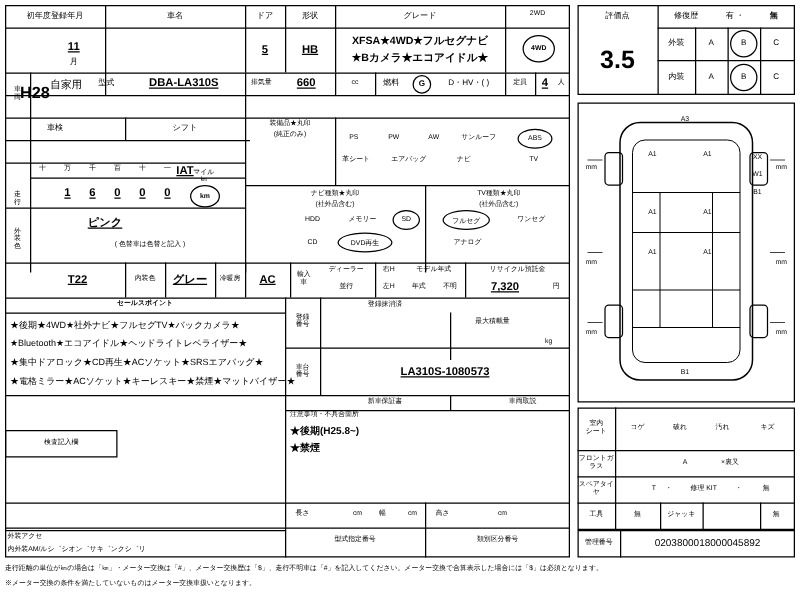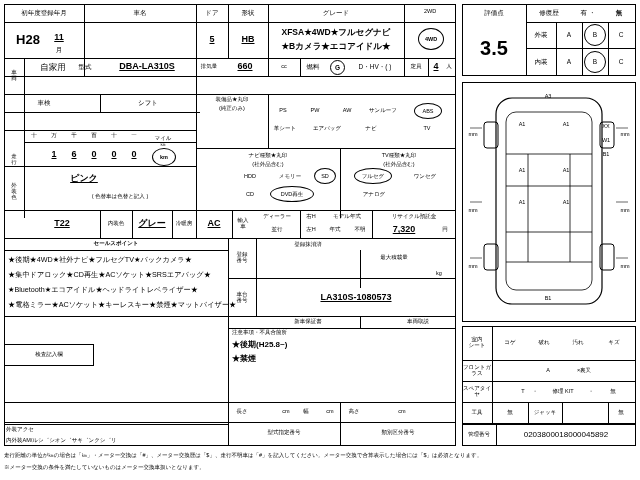--- a/index.html
+++ b/index.html
@@ -14,21 +14,21 @@
   }
   .sheet { position: relative; width: 640px; height: 480px; }
 
   
   .bx { position:absolute; border:1px solid #000; }
   .lbl { position:absolute; display:flex; align-items:center; justify-content:center; text-align:center; line-height:1.05; }
   .b { font-weight:bold; }
   .sm { font-size:6.5px; }
   .xs { font-size:5.5px; }
   .md { font-size:9px;text-decoration:underline; }
-  .lg { font-size:13px; }
+  .lg { font-size:13px;margin-top:34px; }
   .xl { font-size:20px; }
 
   .circle { border:1.4px solid #000; border-radius:50%; display:inline-flex; align-items:center; justify-content:center; }
   .oval { border:1.4px solid #000; border-radius:50%; display:flex; align-items:center; justify-content:center; }
 
   .hline { position:absolute; background:#000; height:1px; }
   .vline { position:absolute; background:#000; width:1px; }
 
   .bullets div { white-space:nowrap; }
 </style>
@@ -89,20 +89,21 @@
   <div class="lbl xs" style="left:442px; top:58px; width:14px; height:18px;">人</div>
 
   <div class="hline" style="left:4px; top:94px; width:452px;"></div>
   <div class="hline" style="left:4px; top:112px; width:196px;"></div>
   <div class="vline" style="left:100px; top:94px; height:18px;"></div>
   <div class="vline" style="left:196px; top:94px; height:124px;"></div>
   <div class="vline" style="left:268px; top:94px; height:54px;"></div>
 
   <div class="lbl sm" style="left:24px; top:94px; width:40px; height:18px;">車検</div>
   <div class="lbl sm" style="left:100px; top:94px; width:96px; height:18px;">シフト</div>
+  <div class="lbl b md" style="left:100px; top:126px; width:96px; height:22px;">IAT</div>
 
   <div class="lbl xs" style="left:196px; top:94px; width:72px; height:12px;">装備品★丸印</div>
   <div class="lbl xs" style="left:196px; top:104px; width:72px; height:10px;">(純正のみ)</div>
 
   <div class="lbl xs" style="left:268px; top:104px; width:30px; height:14px;">PS</div>
   <div class="lbl xs" style="left:300px; top:104px; width:30px; height:14px;">PW</div>
   <div class="lbl xs" style="left:332px; top:104px; width:30px; height:14px;">AW</div>
   <div class="lbl xs" style="left:360px; top:104px; width:46px; height:14px;">サンルーフ</div>
   <div class="oval xs" style="position:absolute; left:414px; top:103px; width:28px; height:16px;">ABS</div>
 
@@ -194,22 +195,22 @@
 
   <div class="hline" style="left:4px; top:238px; width:452px;"></div>
   <div class="hline" style="left:4px; top:250px; width:224px;"></div>
   <div class="vline" style="left:228px; top:238px; height:78px;"></div>
   <div class="vline" style="left:256px; top:238px; height:78px;"></div>
   <div class="vline" style="left:360px; top:250px; height:38px;"></div>
 
   <div class="lbl xs b" style="left:4px; top:238px; width:224px; height:12px;">セールスポイント</div>
   <div class="bullets" style="position:absolute; left:8px; top:252px; width:218px; height:62px; font-size:7.2px; line-height:15px;">
     <div>★後期★4WD★社外ナビ★フルセグTV★バックカメラ★</div>
+    <div>★Bluetooth★エコアイドル★ヘッドライトレベライザー★</div>
     <div>★集中ドアロック★CD再生★ACソケット★SRSエアバッグ★</div>
-    <div>★Bluetooth★エコアイドル★ヘッドライトレベライザー★</div>
     <div>★電格ミラー★ACソケット★キーレスキー★禁煙★マットバイザー★</div>
   </div>
 
   <div class="lbl xs" style="left:228px; top:238px; width:28px; height:40px; flex-direction:column;">
       <span>登録</span>
       <span>番号</span>
     </div>
   <div class="lbl xs" style="left:256px; top:240px; width:104px; height:10px;">登録抹消済</div>
   <div class="lbl xs" style="left:362px; top:252px; width:64px; height:12px;">最大積載量</div>
   <div class="lbl xs" style="left:426px; top:268px; width:26px; height:12px;">kg</div>

